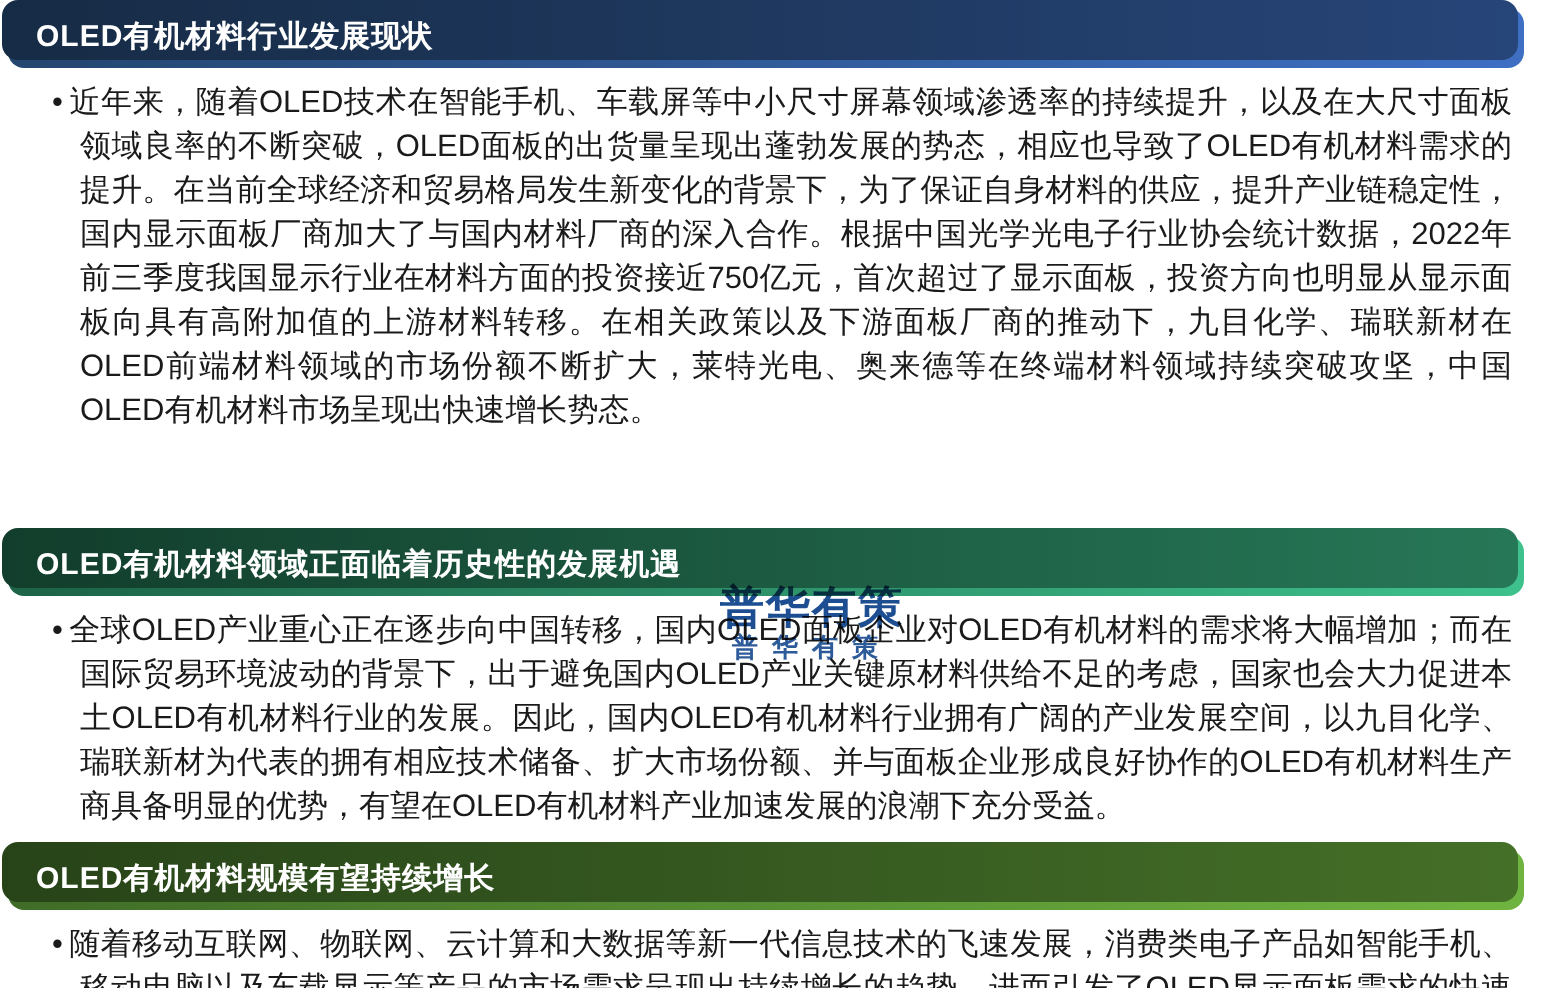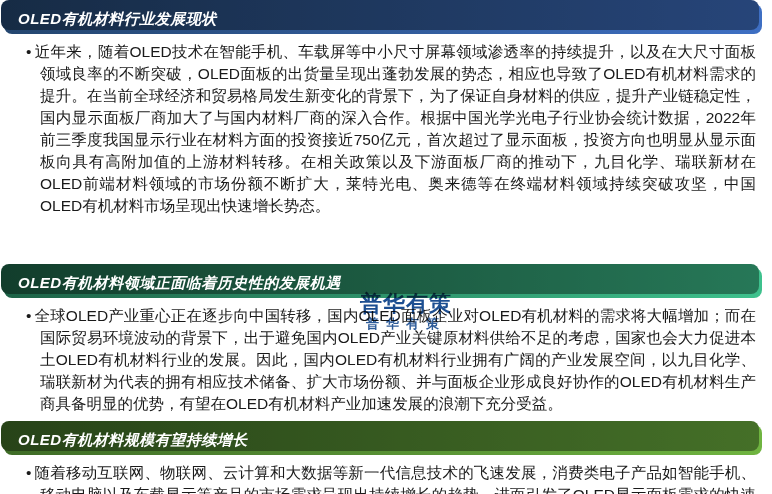--- a/index.html
+++ b/index.html
@@ -30,21 +30,21 @@
   }
   .bar::before {
     content: "";
     position: absolute;
     left: -3px; right: 3px; top: -4px; bottom: 4px;
     background: inherit;
     filter: brightness(0.62);
     border-radius: 8px;
     z-index: -1;
   }
-  .bar .bar-label { position: relative; font-style: italic; }
+  .bar .bar-label { position: relative; }
 
   .body-block {
     padding: 7px 16px 4px 26px;
   }
   .body-text {
     font-size: 15.5px;
     line-height: 22px;
     color: #1a1a1a;
     text-align: justify;
     padding-left: 14px;

